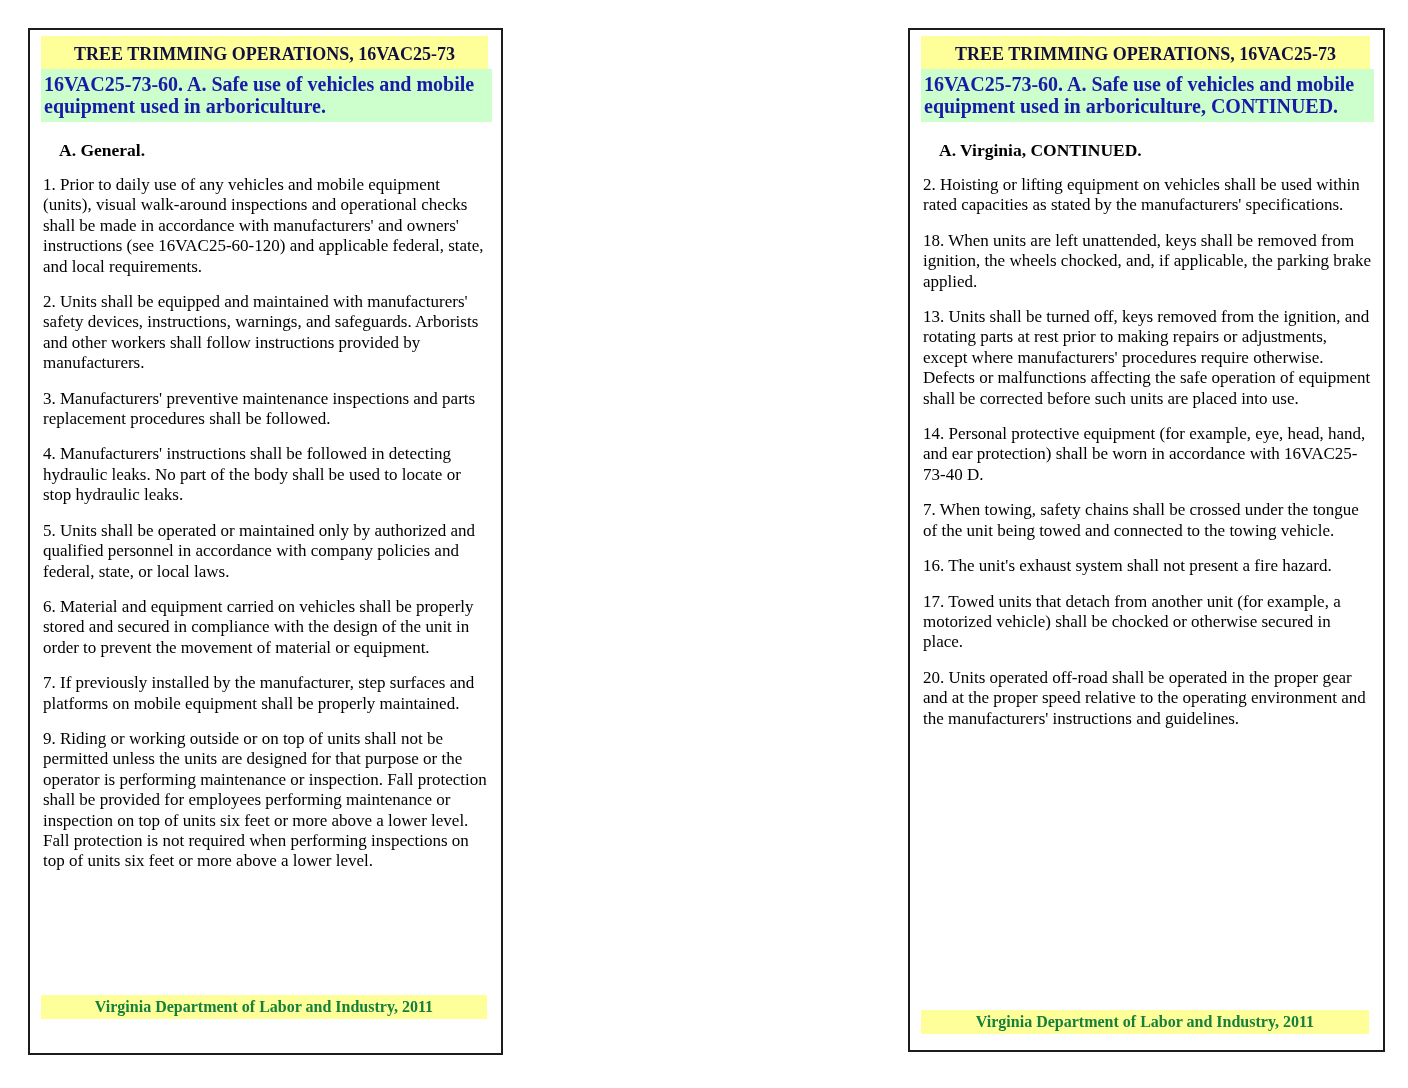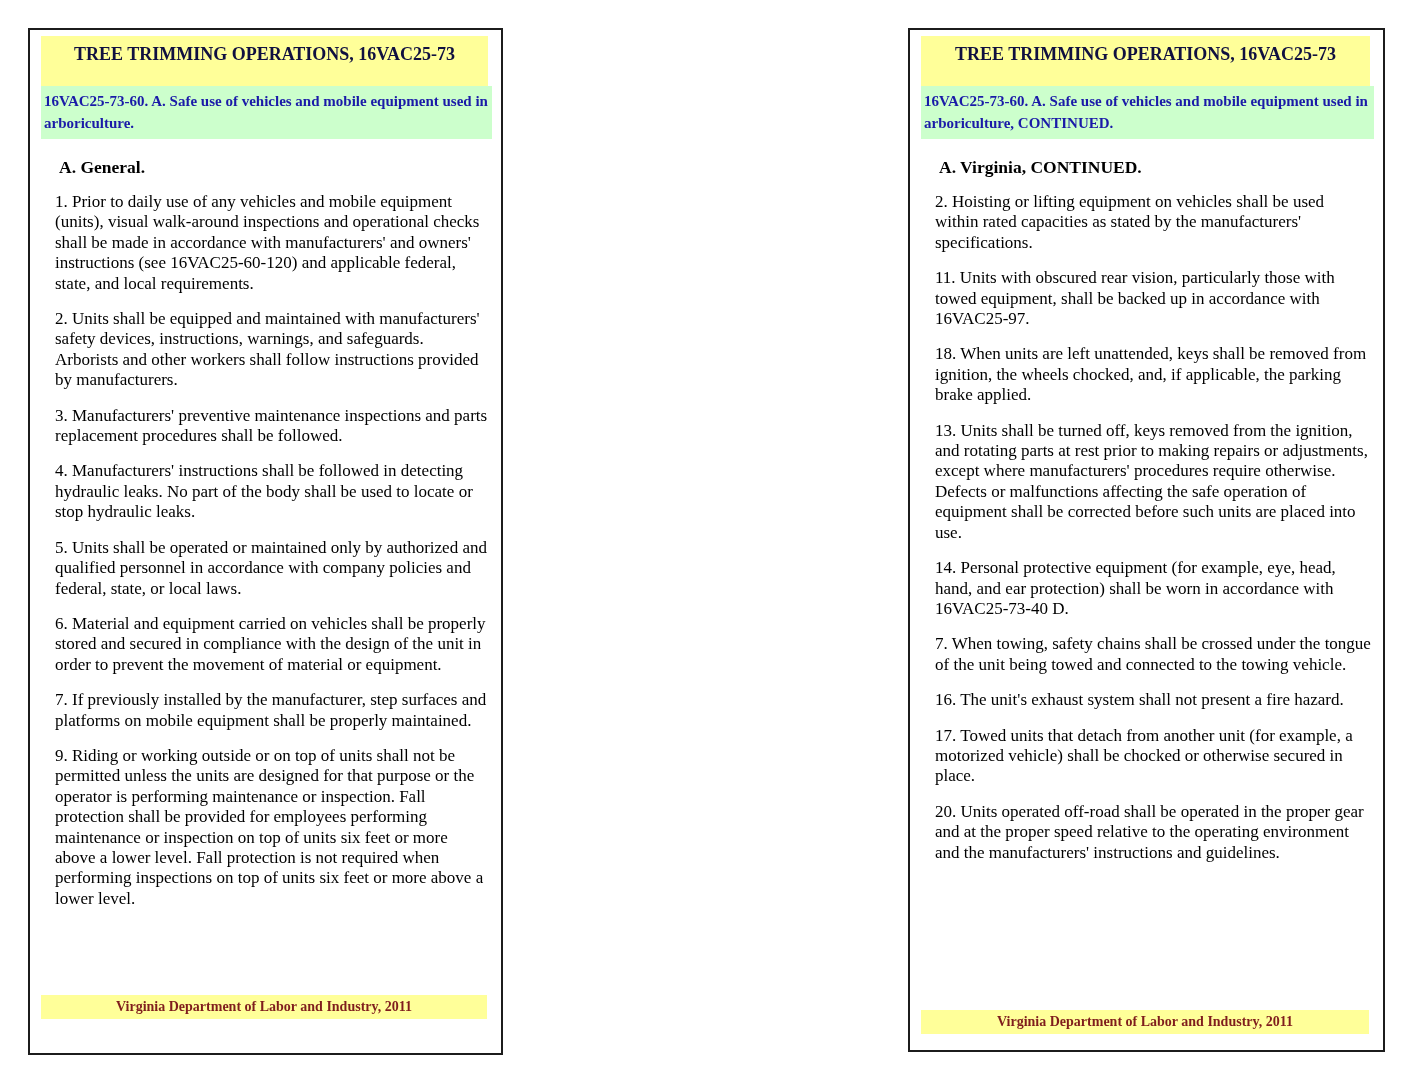--- a/index.html
+++ b/index.html
@@ -26,59 +26,59 @@
   .page-right { left: 908px; width: 477px; height: 1024px; }
 
   .title-band {
     margin: 6px 13px 0 11px;
     background: #FFFF99;
     text-align: center;
     font-weight: bold;
     font-size: 18px;
     line-height: 22px;
     color: #101040;
-    padding: 7px 4px 21px 4px;
+    padding: 7px 4px 4px 4px;
   }
   .section-band {
     margin: 0 9px 0 11px;
     background: #CCFFCC;
     font-weight: bold;
-    font-size: 15px;
+    font-size: 20px;
     line-height: 22px;
     color: #1a1aa8;
     padding: 4px 2px 5px 3px;
   }
   .body-text {
     padding: 0 12px 0 13px;
   }
   .sub-heading {
     font-weight: bold;
     font-size: 17.5px;
     line-height: 20px;
     margin: 18px 0 0 16px;
     color: #000000;
   }
   .para {
     font-size: 17px;
     line-height: 20.4px;
-    margin: 15px 0 0 12px;
+    margin: 15px 0 0 0;
     text-align: left;
     color: #000000;
   }
   .footer-band {
     position: absolute;
     left: 11px;
     right: 14px;
     background: #FFFF99;
     text-align: center;
     font-weight: bold;
-    font-size: 14px;
+    font-size: 16px;
     line-height: 20px;
     padding: 2px 0 2px 0;
-    color: #7f1d1d;
+    color: #15803d;
   }
   .page-left  .footer-band { bottom: 34px; }
   .page-right .footer-band { bottom: 16px; }
 </style>
 </head>
 <body>
 
 <div class="canvas">
 
   <section class="page page-left">
@@ -107,21 +107,20 @@
   <section class="page page-right">
     <div class="title-band">
       <span>TREE TRIMMING OPERATIONS, 16VAC25-73</span>
     </div>
     <div class="section-band">
       <span>16VAC25-73-60. A.  Safe use of vehicles and mobile equipment used in arboriculture, CONTINUED.</span>
     </div>
     <div class="body-text">
       <p class="sub-heading">A. Virginia, CONTINUED.</p>
       <p class="para">2. Hoisting or lifting equipment on vehicles shall be used within rated capacities as stated by the manufacturers' specifications.</p>
-      <p class="para">11. Units with obscured rear vision, particularly those with towed equipment, shall be backed up in accordance with 16VAC25-97.</p>
       <p class="para">18. When units are left unattended, keys shall be removed from ignition, the wheels chocked, and, if applicable, the parking brake applied.</p>
       <p class="para">13. Units shall be turned off, keys removed from the ignition, and rotating parts at rest prior to making repairs or adjustments, except where manufacturers' procedures require otherwise. Defects or malfunctions affecting the safe operation of equipment shall be corrected before such units are placed into use.</p>
       <p class="para">14. Personal protective equipment (for example, eye, head, hand, and ear protection) shall be worn in accordance with 16VAC25-73-40 D.</p>
       <p class="para">7. When towing, safety chains shall be crossed under the tongue of the unit being towed and connected to the towing vehicle.</p>
       <p class="para">16. The unit's exhaust system shall not present a fire hazard.</p>
       <p class="para">17. Towed units that detach from another unit (for example, a motorized vehicle) shall be chocked or otherwise secured in place.</p>
       <p class="para">20. Units operated off-road shall be operated in the proper gear and at the proper speed relative to the operating environment and the manufacturers' instructions and guidelines.</p>
     </div>
     <div class="footer-band">
       <div>Virginia Department of Labor and Industry, 2011</div>

